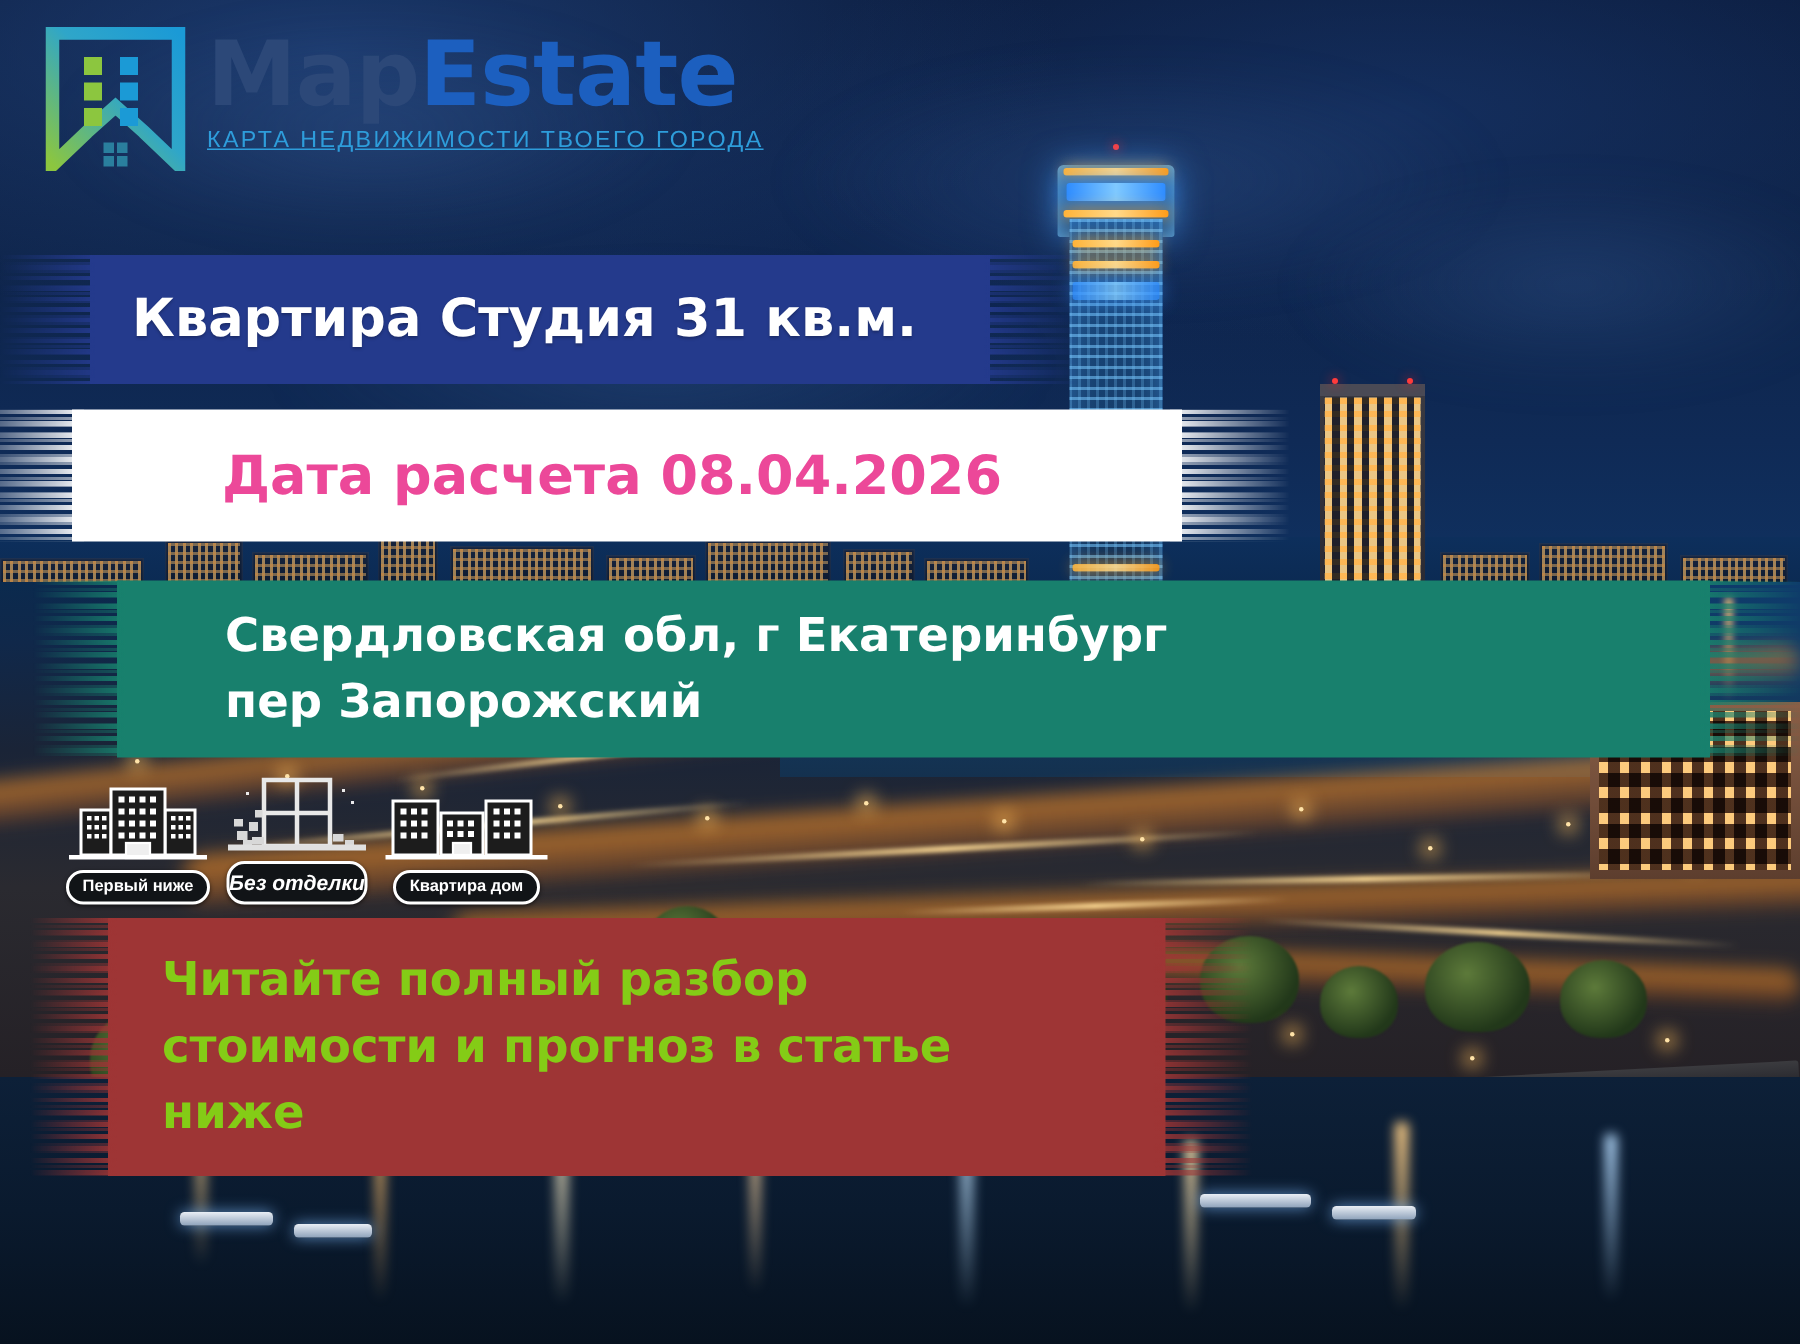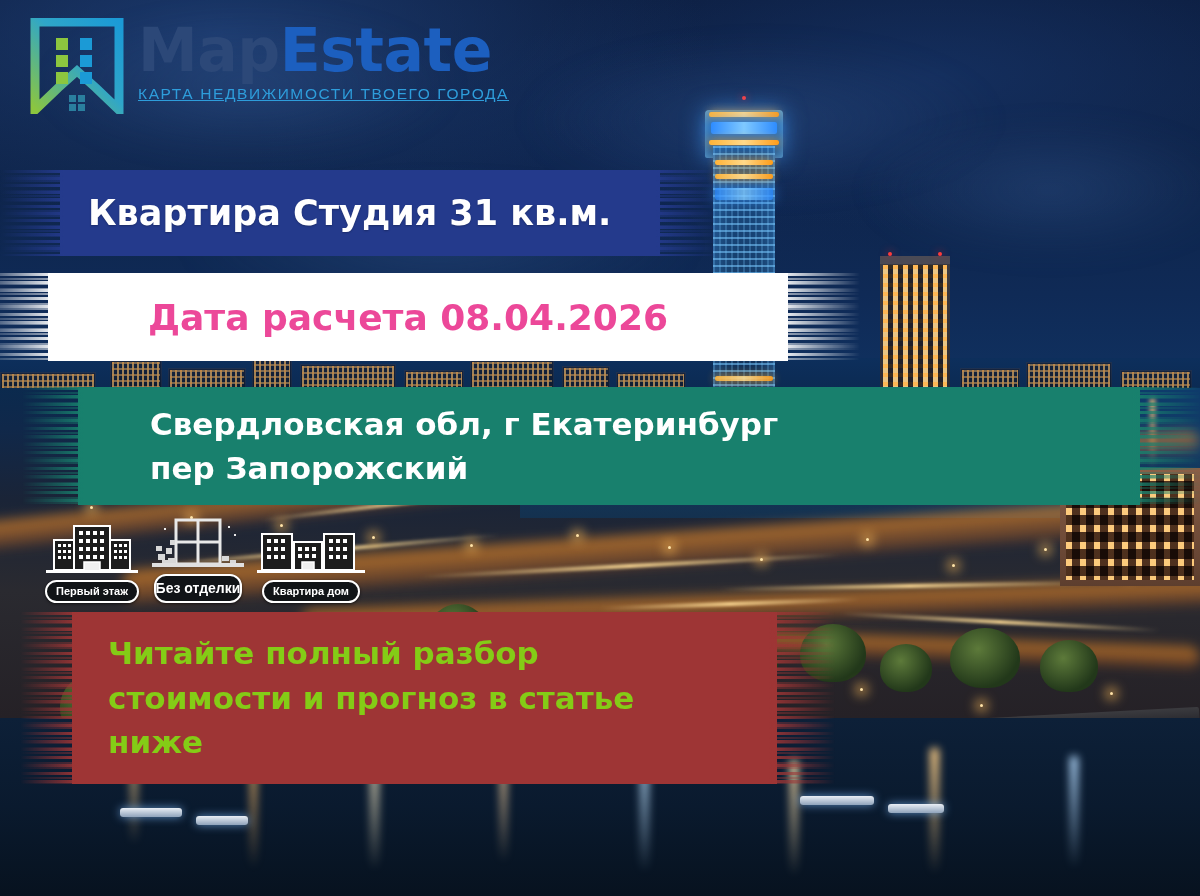--- a/index.html
+++ b/index.html
@@ -261,21 +261,21 @@
     border:2px solid #ffffff;
     border-radius:12px;
     color:#ffffff;
     font-size:11px;
     font-weight:700;
     padding:3px 9px 4px;
     white-space:nowrap;
     font-family:"Liberation Sans",sans-serif;
     box-shadow: 0 1px 3px rgba(0,0,0,.6);
   }
-  .badge.big .cap { font-size:14px; padding:4px 0 5px; }
+  .badge.big .cap { font-size:14px; padding:4px 0 5px;font-style:italic; }
 </style>
 </head>
 <body>
 
 <div id="stage">
 
   <div class="bg">
     <div class="sky"></div>
 
     <div class="cloud" style="left:40px;  top:10px;  width:420px; height:150px;"></div>
@@ -498,21 +498,21 @@
               <rect x="56" y="25" width="4" height="4"></rect>
             <rect x="35" y="33" width="4" height="4"></rect>
               <rect x="42" y="33" width="4" height="4"></rect>
               <rect x="49" y="33" width="4" height="4"></rect>
               <rect x="56" y="33" width="4" height="4"></rect>
           </g>
           <rect x="40" y="40" width="16" height="10" fill="#efefef" stroke="#fff" stroke-width="1.5"></rect>
           <rect x="2" y="48" width="92" height="3" fill="#ffffff"></rect>
         </svg>
       </div>
-      <div class="cap">Первый этаж</div>
+      <div class="cap">Первый ниже</div>
     </div>
 
     <div class="badge big">
       <div class="pic">
         <svg width="96" height="56" viewBox="0 0 96 56">
           <rect x="26" y="4" width="44" height="44" fill="none" stroke="#e8e8e8" stroke-width="3"></rect>
           <line x1="48" y1="4" x2="48" y2="48" stroke="#e8e8e8" stroke-width="3"></line>
           <line x1="26" y1="26" x2="70" y2="26" stroke="#e8e8e8" stroke-width="3"></line>
           <g fill="#d8d8d8">
             <rect x="8" y="38" width="7" height="6"></rect>

